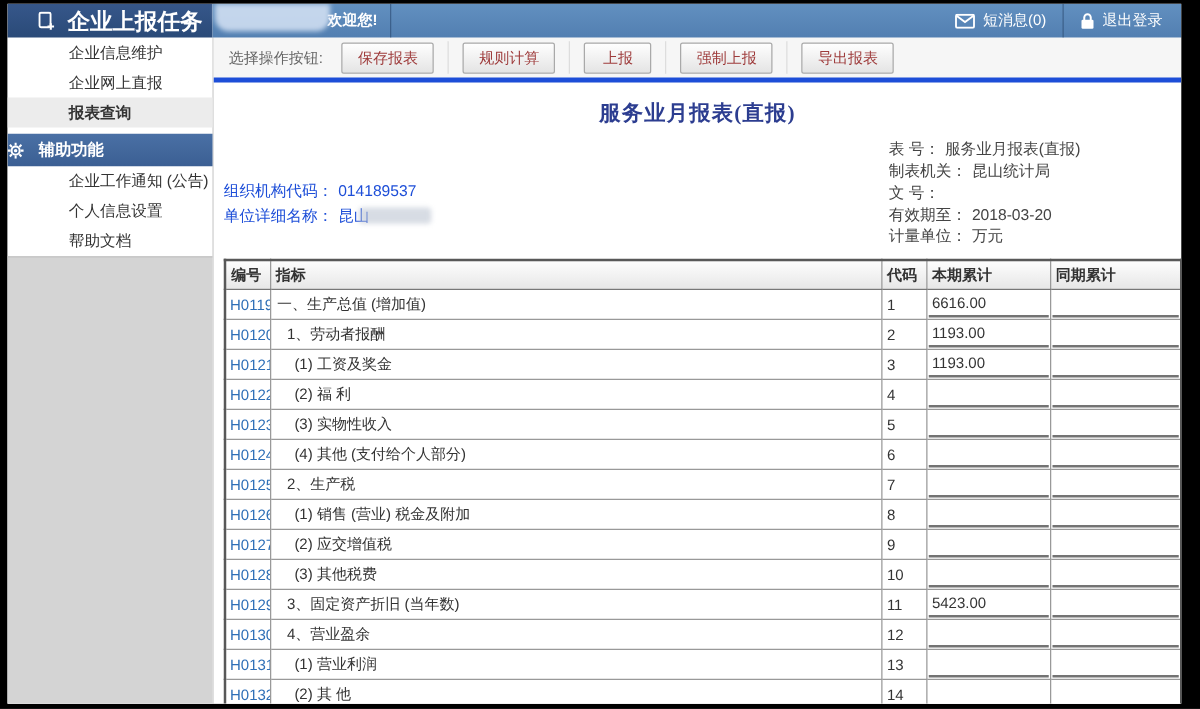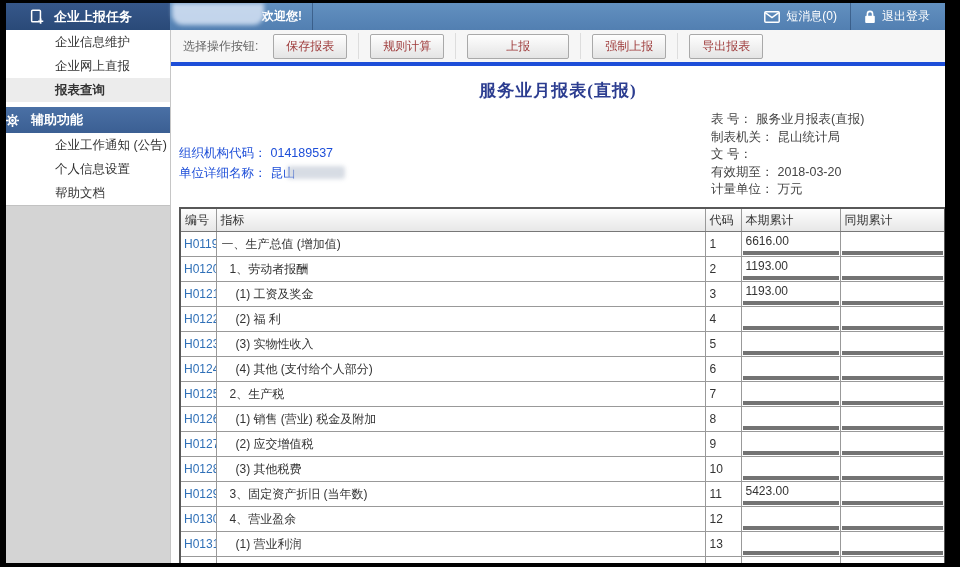--- a/index.html
+++ b/index.html
@@ -4,21 +4,21 @@
 <style>
   html,body{margin:0;padding:0;background:#222;}
   .stage{position:relative;width:960px;height:567px;background:#000;overflow:hidden;
          font-family:"Liberation Sans","DejaVu Sans",sans-serif;}
   .frame{position:absolute;left:6px;top:3px;width:939px;height:560px;background:#fff;overflow:hidden;}
 
   
   .topbar{position:absolute;left:0;top:0;width:100%;height:27px;display:flex;z-index:5;}
   .topbar-left{flex:0 0 164px;background:linear-gradient(#36578a,#2a4a78);color:#fff;display:flex;
                align-items:center;gap:10px;padding-left:23px;box-sizing:border-box;
-               font-weight:bold;font-size:13px;}
+               font-weight:bold;font-size:18px;}
   .topbar-right{flex:1;background:linear-gradient(#6290c0,#527fb1);display:flex;align-items:center;
                 color:#fff;font-size:12px;position:relative;}
   .user-blur{position:absolute;left:2px;top:0;width:92px;height:22px;
              background:rgba(214,227,244,.85);border-radius:0 0 11px 11px;filter:blur(2px);}
   .welcome{margin-left:92px;font-weight:bold;}
   .tb-sep{position:absolute;left:142px;top:0;height:100%;width:1px;background:rgba(36,66,104,.55);}
   .tb-actions{margin-left:auto;display:flex;height:100%;align-items:stretch;padding-right:2px;}
   .tb-link{display:flex;align-items:center;gap:6px;padding:0 13px;color:#fff;text-decoration:none;cursor:pointer;}
   .tb-logout{border-left:1px solid rgba(36,66,104,.55);}
   .tb-link svg{display:block;}
@@ -35,48 +35,48 @@
 
   
   .main{position:absolute;left:165px;top:27px;right:0;bottom:0;background:#fff;}
   .toolbar{height:36px;background:#f6f6f6;border-bottom:4px solid #1d4ed8;display:flex;
            align-items:center;padding-left:12px;box-sizing:border-box;}
   .toolbar-label{color:#666;font-size:12px;margin-right:4px;white-space:nowrap;}
   .toolbar-buttons{display:flex;align-items:center;}
   .tb-btn{font-size:12px;color:#9e3b3b;background:linear-gradient(#fefefe,#e4e4e4);
           border:1px solid #a9a9a9;border-radius:2px;padding:3px 12px;margin:0 11px;cursor:pointer;
           font-family:inherit;white-space:nowrap;}
-  .tb-btn.wide{padding:3px 38px;}
+  .tb-btn.wide{padding:3px 14px;}
   .btn-sep{width:1px;height:26px;background:#ddd;}
 
   .content{position:absolute;left:0;top:36px;right:0;bottom:0;overflow:hidden;}
   .report-title{position:absolute;top:13px;left:0;width:100%;text-align:center;margin:0;
                 font-family:"Liberation Serif","DejaVu Serif",serif;font-size:17px;font-weight:bold;
                 color:#2c3d90;letter-spacing:1px;}
   .org-info{position:absolute;left:8px;top:77px;font-size:12.5px;color:#1d4ed8;line-height:20px;}
   .org-info .v{margin-left:4px;}
   .name-blur{display:inline-block;width:58px;height:13px;background:rgba(188,196,210,.6);
              filter:blur(2px);border-radius:3px;vertical-align:-2px;margin-left:-9px;}
   .meta{position:absolute;left:540px;top:45px;font-size:12.5px;color:#444;line-height:17.5px;}
   .meta .v{margin-left:4px;}
 
   
   .report-table{position:absolute;left:8px;top:141px;width:765px;border-collapse:collapse;
                 table-layout:fixed;font-size:12px;color:#333;background:#fff;border:2px solid #585858;}
   .report-table th{background:linear-gradient(#fdfdfd,#e7e7e7);border:1px solid #999;
-                   border-bottom-color:#777;font-weight:normal;text-align:left;height:22px;
+                   border-bottom-color:#777;font-weight:bold;text-align:left;height:22px;
                    padding:0 0 0 4px;}
   .report-table td{border:1px solid #999;height:23px;padding:0;overflow:hidden;white-space:nowrap;}
   .cell-id{color:#2e6fb7;padding-left:3px !important;cursor:pointer;}
   .cell-ind{padding-left:5px !important;}
   .cell-ind.ind-1{padding-left:13px !important;}
   .cell-ind.ind-2{padding-left:19px !important;}
   .cell-code{padding-left:4px !important;}
   .cell-val{vertical-align:bottom;}
-  .cell-input{height:19px;line-height:18px;border-bottom:4px solid #737373;margin:0 1px 1px;
+  .cell-input{height:19px;line-height:18px;border-bottom:2px solid #737373;margin:0 1px 1px;
               padding:0 3px;background:#fff;}
 </style>
 </head>
 <body>
 
 <div class="stage">
   <div class="frame">
 
     <header class="topbar">
       <div class="topbar-left">

